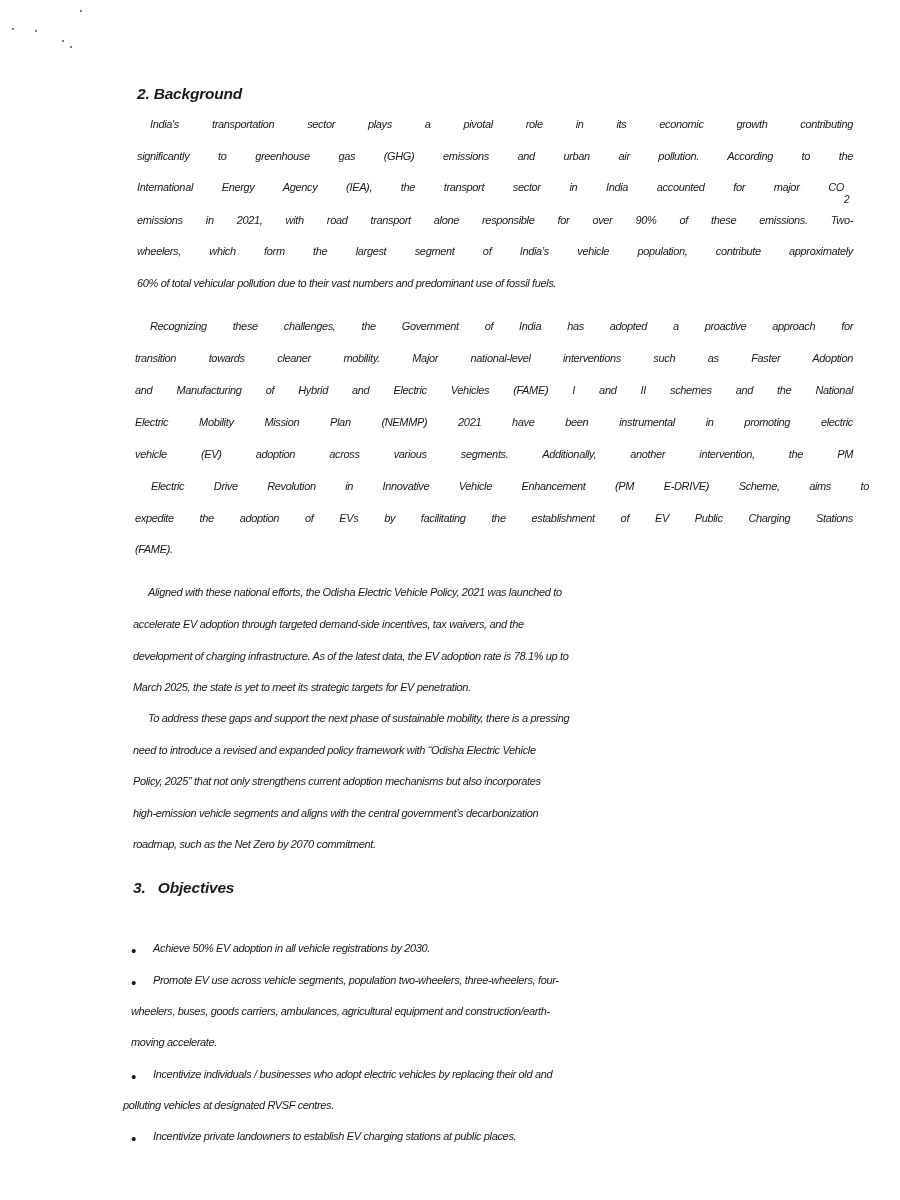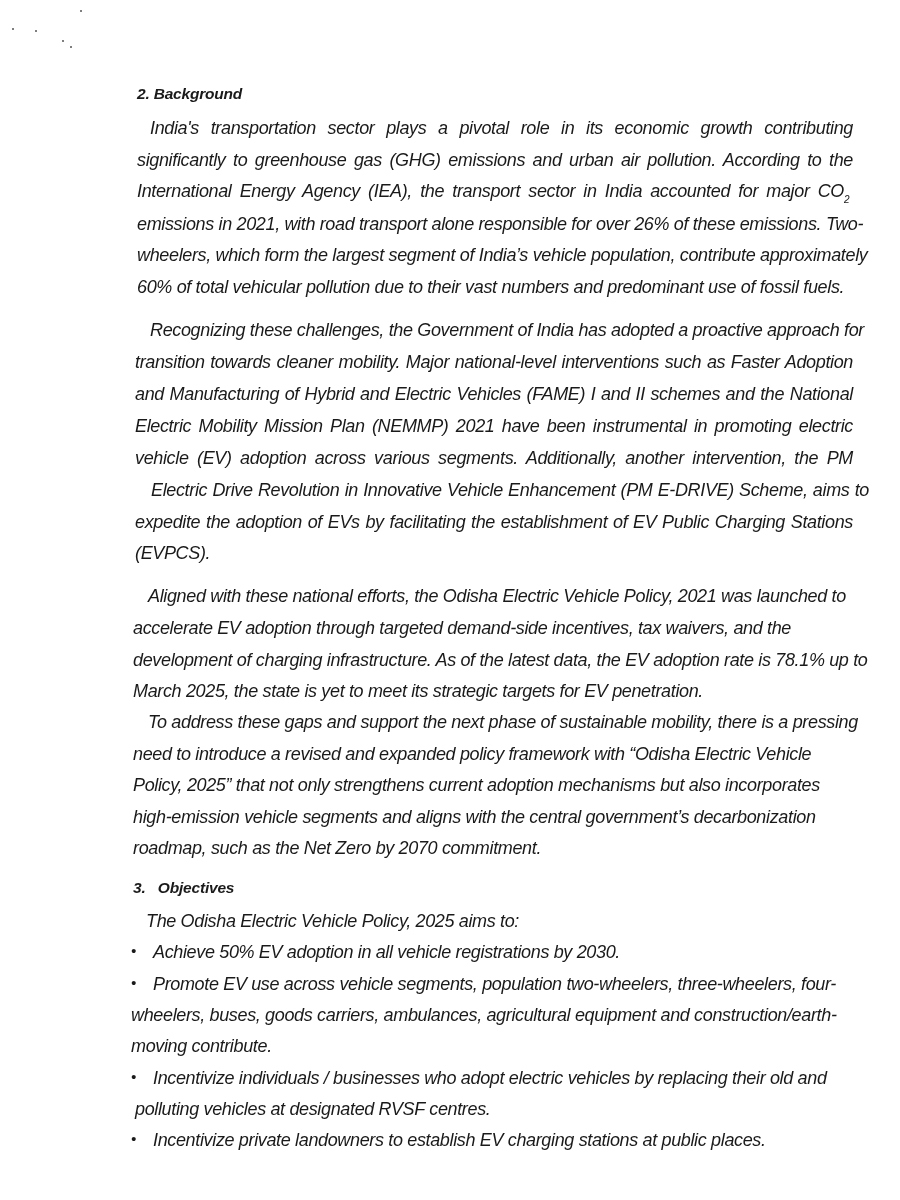--- a/index.html
+++ b/index.html
@@ -7,21 +7,21 @@
     width: 900px; height: 1200px; background: #ffffff; position: relative; overflow: hidden;
     font-family: "Liberation Sans Narrow", "Liberation Sans", sans-serif;
     color: #1a1a1a;
   }
   .speck { position: absolute; width: 2px; height: 2px; background: #555; border-radius: 50%; }
   .page { position: absolute; left: 0; top: 0; width: 900px; height: 1200px; font-style: italic; }
   .heading {
     position: absolute; font-weight: bold; font-size: 15.5px; letter-spacing: -0.2px;
   }
   .line {
-    position: absolute; font-size: 18px; white-space: nowrap; letter-spacing: -0.35px;
+    position: absolute; font-size: 11px; white-space: nowrap; letter-spacing: -0.35px;
     transform-origin: left top;
   }
   .just { text-align: justify; text-align-last: justify; }
   .bullet { position: absolute; font-size: 15px; }
   sub { font-size: 10px; vertical-align: -3px; line-height: 0; }
 </style>
 </head>
 <body>
 
 <div class="page">
@@ -32,69 +32,68 @@
   <div class="speck" style="left:62px;top:40px"></div>
   <div class="speck" style="left:70px;top:46px"></div>
 
   <div class="heading" style="left:137px;top:85px">2. Background</div>
 
   <div>
     <div class="line just" style="left:150px;top:118px;width:703px">India's transportation sector plays a pivotal role in its economic growth  contributing</div>
     <div class="line just" style="left:137px;top:150px;width:716px">significantly to greenhouse gas (GHG) emissions and urban air pollution. According to the</div>
     <div class="line just" style="left:137px;top:181px;width:707px">International Energy Agency (IEA), the transport sector in India accounted for major CO</div>
     <sub style="position:absolute;left:844px;top:200px">2</sub>
-    <div class="line just" style="left:137px;top:214px;width:716px">emissions in 2021, with road transport alone responsible for over 26% of these emissions. Two-</div>
+    <div class="line just" style="left:137px;top:214px;width:716px">emissions in 2021, with road transport alone responsible for over 90% of these emissions. Two-</div>
     <div class="line just" style="left:137px;top:245px;width:716px">wheelers, which form the largest segment of India’s vehicle population, contribute approximately</div>
     <div class="line" style="left:137px;top:277px">60% of total vehicular pollution due to their vast numbers and predominant use of fossil fuels.</div>
   </div>
 
   <div>
     <div class="line just" style="left:150px;top:320px;width:703px">Recognizing these challenges, the Government of India has adopted a proactive approach for</div>
     <div class="line just" style="left:135px;top:352px;width:718px">transition towards cleaner mobility. Major national-level interventions such as  Faster Adoption</div>
     <div class="line just" style="left:135px;top:384px;width:718px">and Manufacturing of Hybrid and Electric Vehicles (FAME) I and II schemes and the National</div>
     <div class="line just" style="left:135px;top:416px;width:718px">Electric Mobility Mission Plan (NEMMP) 2021 have been instrumental in promoting electric</div>
     <div class="line just" style="left:135px;top:448px;width:718px">vehicle (EV) adoption across various segments. Additionally, another intervention, the PM</div>
     <div class="line just" style="left:151px;top:480px;width:718px">Electric Drive Revolution in Innovative Vehicle Enhancement (PM E-DRIVE) Scheme, aims to</div>
     <div class="line just" style="left:135px;top:512px;width:718px">expedite the adoption of EVs by facilitating the establishment of EV Public Charging Stations</div>
-    <div class="line" style="left:135px;top:543px">(EVPCS).</div>
+    <div class="line" style="left:135px;top:543px">(FAME).</div>
   </div>
 
   <div>
     <div class="line" style="left:148px;top:586px">Aligned with these national efforts, the Odisha Electric Vehicle Policy, 2021 was launched to</div>
     <div class="line" style="left:133px;top:618px">accelerate EV adoption through targeted demand-side incentives, tax waivers, and the</div>
     <div class="line" style="left:133px;top:650px">development of charging infrastructure. As of the latest data, the EV adoption rate is 78.1% up to</div>
     <div class="line" style="left:133px;top:681px">March 2025, the state is yet to meet its strategic targets for EV penetration.</div>
   </div>
 
   <div>
     <div class="line" style="left:148px;top:712px">To address these gaps and support the next phase of sustainable mobility, there is a pressing</div>
     <div class="line" style="left:133px;top:744px">need to introduce a revised and expanded policy framework with “Odisha Electric Vehicle</div>
     <div class="line" style="left:133px;top:775px">Policy, 2025” that not only strengthens current adoption mechanisms but also incorporates</div>
     <div class="line" style="left:133px;top:807px">high-emission vehicle segments and aligns with the central government’s decarbonization</div>
     <div class="line" style="left:133px;top:838px">roadmap, such as the Net Zero by 2070 commitment.</div>
   </div>
 
   <div class="heading" style="left:133px;top:879px;white-space:pre">3.   Objectives</div>
 
-  <div class="line" style="left:146px;top:911px">The Odisha Electric Vehicle Policy, 2025 aims to:</div>
 
   <div>
     <div>
       <span class="bullet" style="left:131px;top:942px">•</span>
       <div class="line" style="left:153px;top:942px">Achieve 50% EV adoption in all vehicle registrations by 2030.</div>
     </div>
     <div>
       <span class="bullet" style="left:131px;top:974px">•</span>
       <div class="line" style="left:153px;top:974px">Promote EV use across vehicle segments, population two-wheelers, three-wheelers, four-</div>
       <div class="line" style="left:131px;top:1005px">wheelers, buses, goods carriers, ambulances, agricultural equipment and construction/earth-</div>
-      <div class="line" style="left:131px;top:1036px">moving contribute.</div>
+      <div class="line" style="left:131px;top:1036px">moving accelerate.</div>
     </div>
     <div>
       <span class="bullet" style="left:131px;top:1068px">•</span>
       <div class="line" style="left:153px;top:1068px">Incentivize individuals / businesses who adopt electric vehicles by replacing their old and</div>
-      <div class="line" style="left:135px;top:1099px">polluting vehicles at designated RVSF centres.</div>
+      <div class="line" style="left:123px;top:1099px">polluting vehicles at designated RVSF centres.</div>
     </div>
     <div>
       <span class="bullet" style="left:131px;top:1130px">•</span>
       <div class="line" style="left:153px;top:1130px">Incentivize private landowners to establish EV charging stations at public places.</div>
     </div>
   </div>
 </div>
 
 </body></html>

